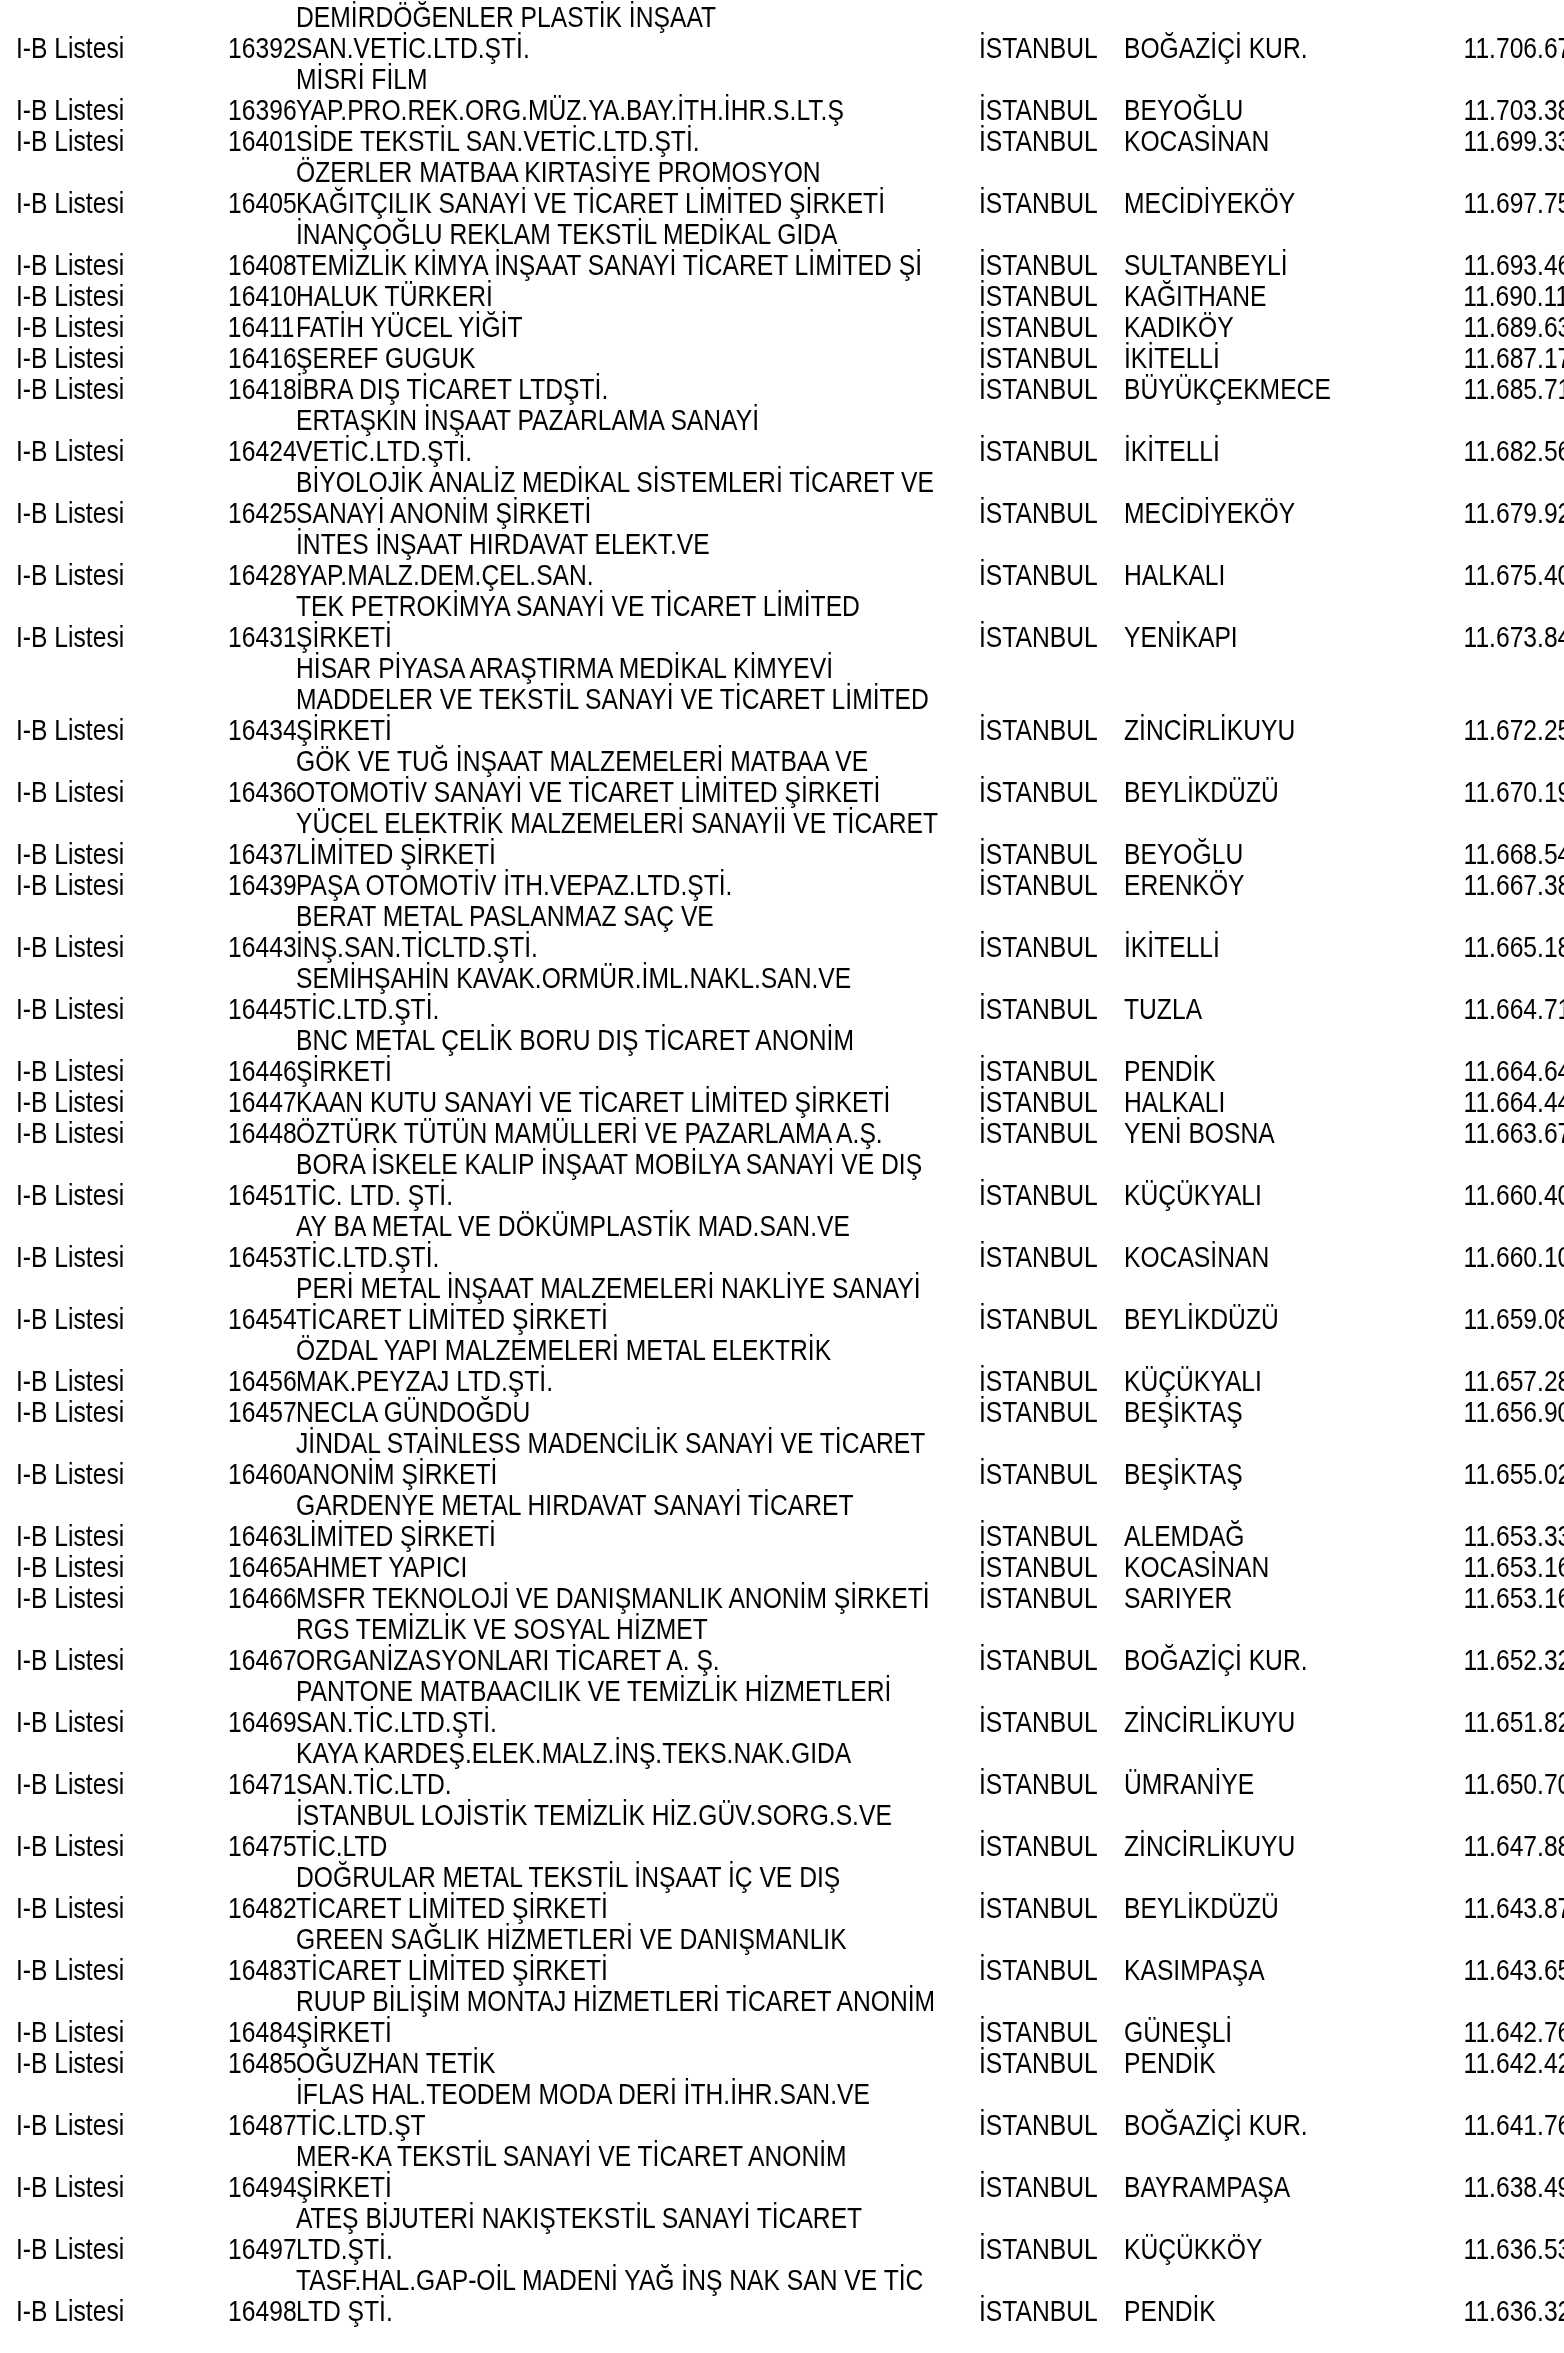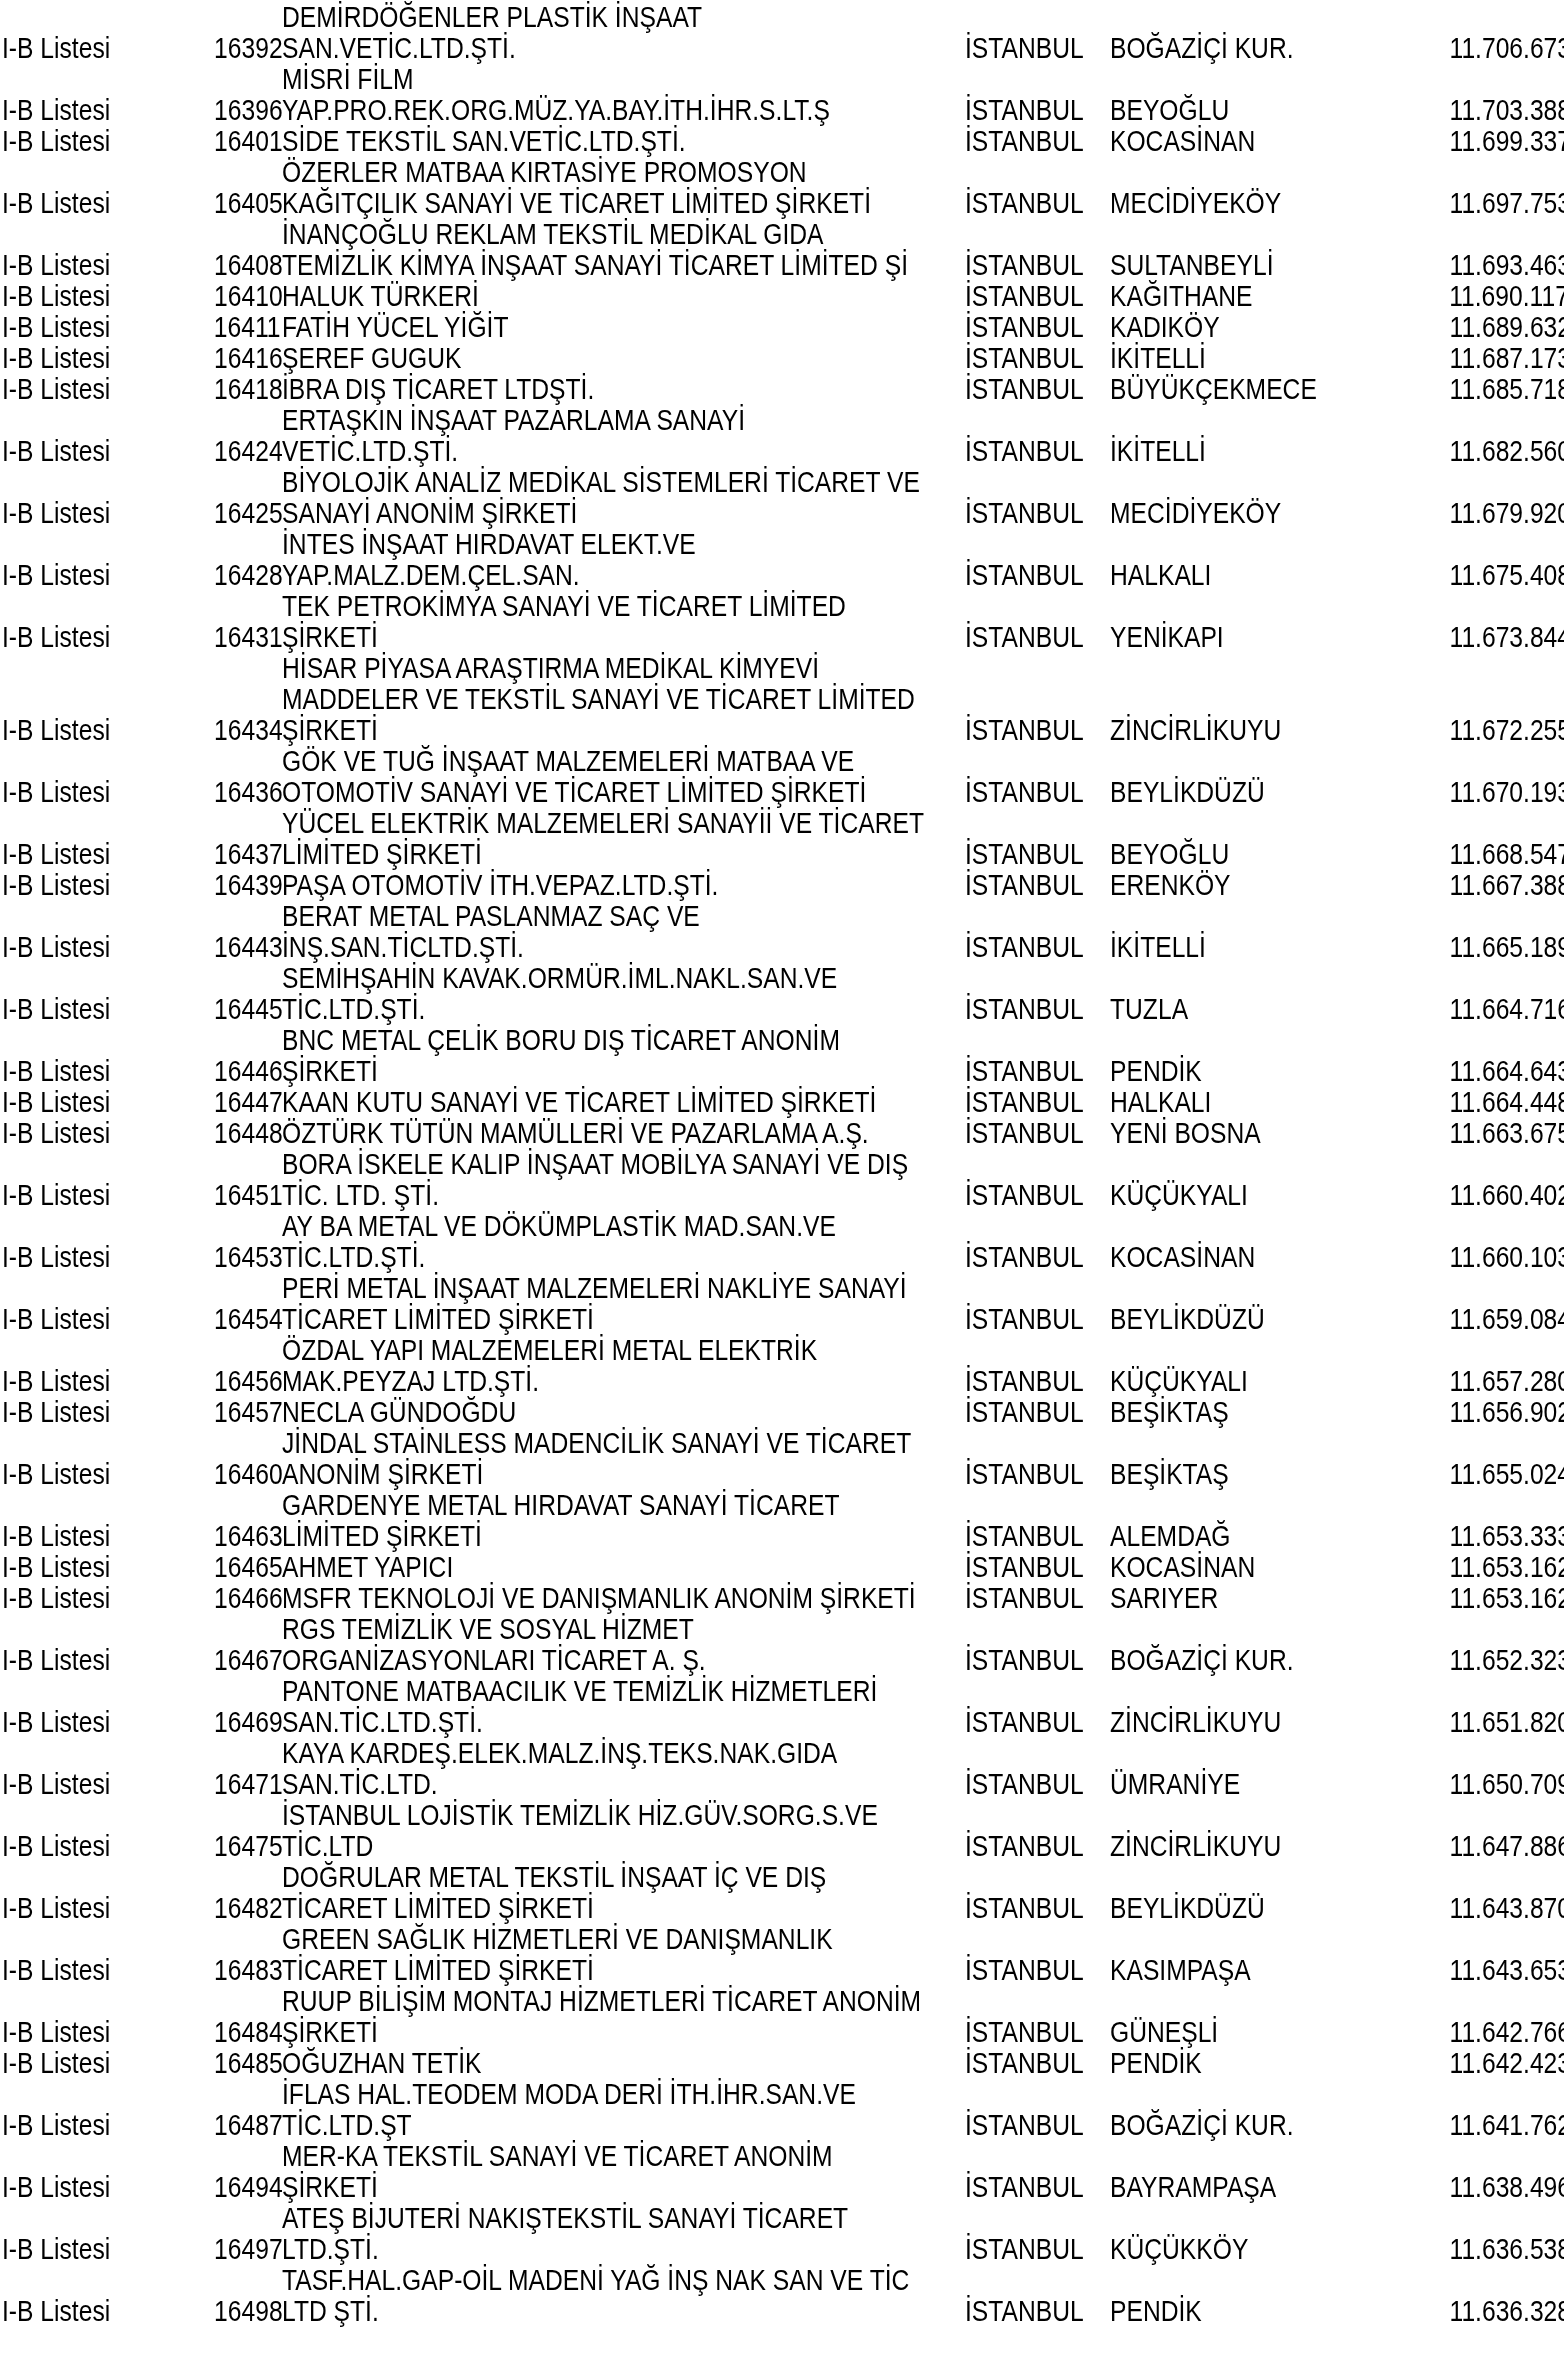--- a/index.html
+++ b/index.html
@@ -19,21 +19,21 @@
     border-collapse:collapse;
     table-layout:fixed;
     width:1561px;
   }
   td{
     vertical-align:bottom;
     padding:0;
     white-space:nowrap;
     line-height:31px;
   }
-  td.c-label{width:200px;padding-left:2px;}
+  td.c-label{width:200px;padding-left:16px;}
   td.c-no{width:75px;text-align:left;}
   td.c-name{width:668px;padding-left:5.4px;}
   td.c-city{width:150px;padding-left:4.6px;text-align:right;}
   td.c-district{width:312px;padding-left:4.6px;}
   td.c-amount{width:156px;text-align:right;padding-right:2.3px;}
   .line{line-height:31px;}
   
   .cx{
     display:inline-block;
     transform:scaleX(0.85);

